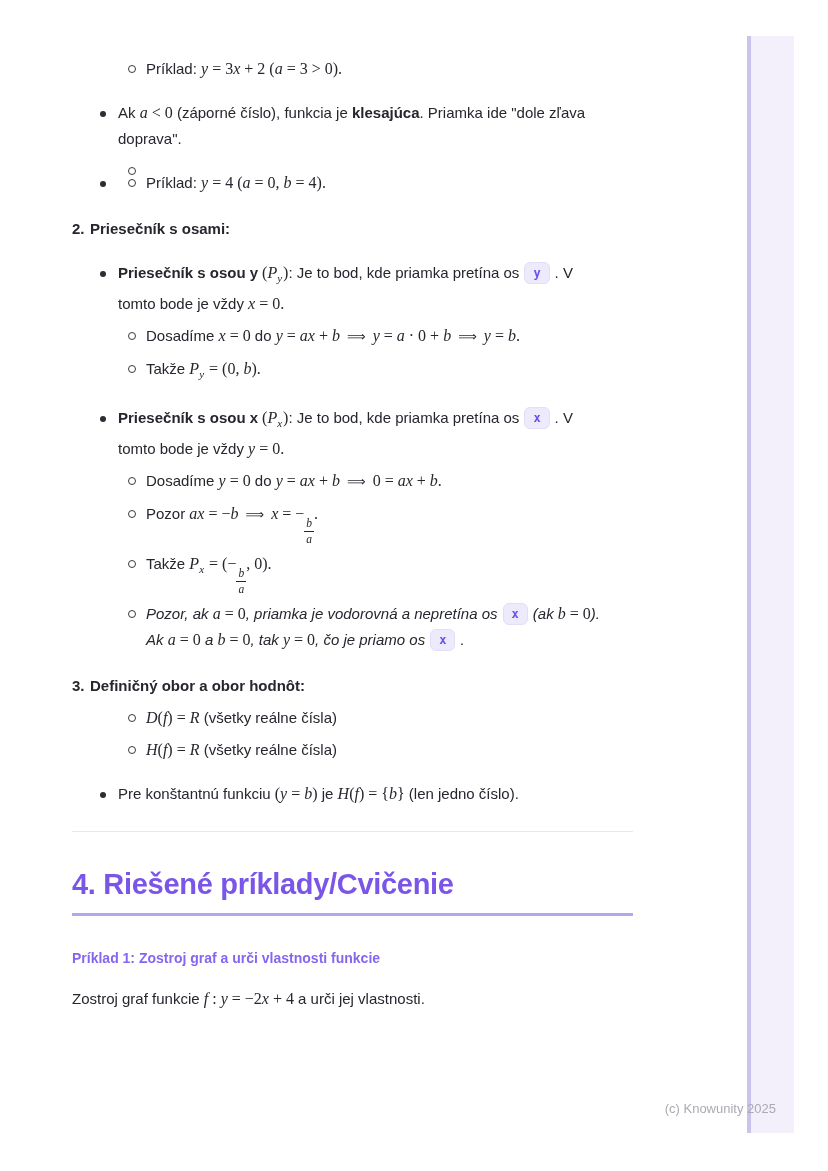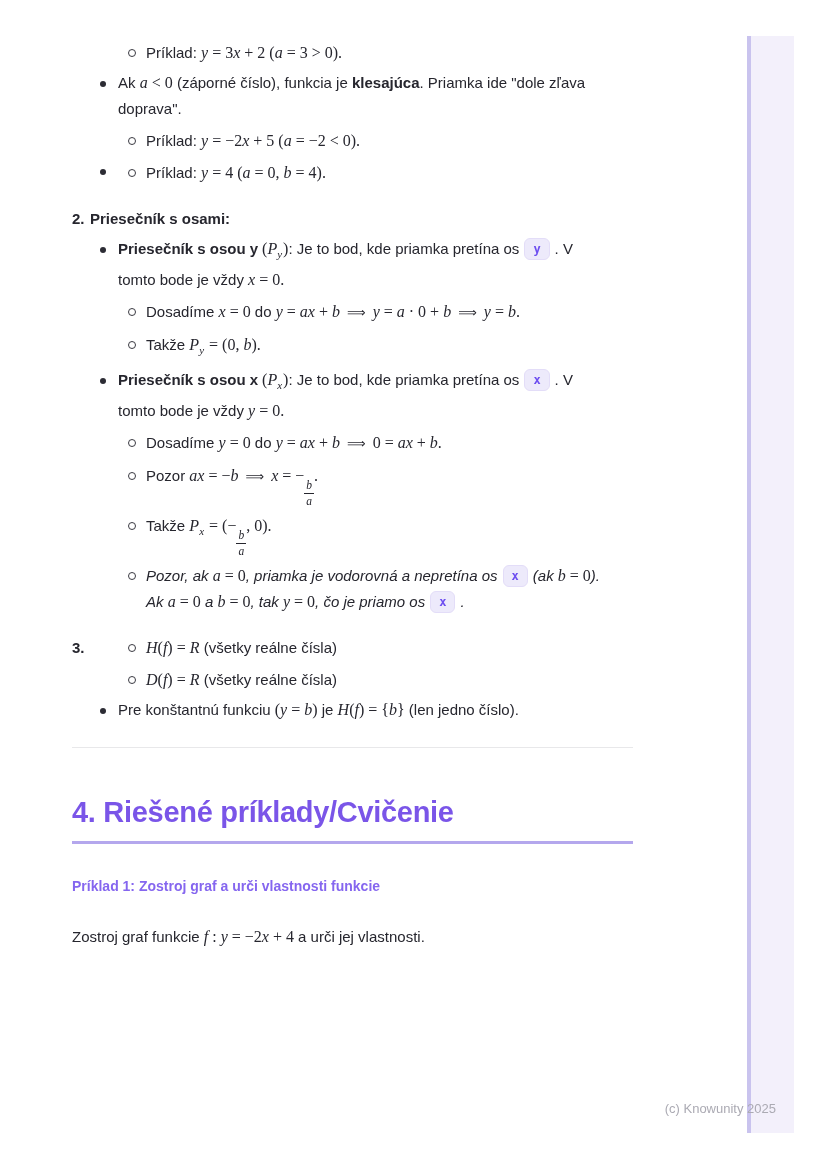--- a/index.html
+++ b/index.html
@@ -1,24 +1,24 @@
 <!DOCTYPE html>
 <html><head>
 <meta charset="utf-8">
 <style>
   html,body{margin:0;padding:0;}
   body{
     width:828px;height:1171px;position:relative;overflow:hidden;background:#ffffff;
     font-family:"Liberation Sans", sans-serif;color:#26262e;
   }
-  #doc{position:absolute;left:72px;top:0;width:561px;padding-top:34px;font-size:15px;line-height:26px;}
+  #doc{position:absolute;left:72px;top:16px;width:561px;padding-top:34px;font-size:15px;line-height:26px;}
 
   
   .blk{position:relative;display:block;}
-  .li1{margin-top:4px;padding-left:46px;}
+  .li1{margin-top:18px;padding-left:46px;}
   .li2{margin-top:6px;padding-left:74px;}
   .num{margin-top:20px;padding-left:18px;}
   .content{display:inline-block;vertical-align:top;margin-right:-18px;}
   .bullet{position:absolute;box-sizing:border-box;}
   .disc{left:28px;top:11px;width:6px;height:6px;border-radius:50%;background:#2c2c34;}
   .ring{left:56px;top:9px;width:8px;height:8px;border-radius:50%;border:1.5px solid #3a3a42;background:transparent;}
   .numlabel{position:absolute;left:0;top:0;font-weight:bold;}
   .num .content{font-weight:bold;}
 
   
@@ -32,57 +32,57 @@
   .r-c{display:inline-block;background:#edeafb;border:1px solid #e3ddf8;border-radius:6px;
        padding:0 8px;margin:0 5px;font-family:"DejaVu Sans Mono", monospace;font-weight:bold;
        font-style:normal;font-size:12px;line-height:20px;color:#6d4ef0;vertical-align:1px;}
   .frac{display:inline-flex;flex-direction:column;align-items:center;vertical-align:-8px;line-height:1;
         font-family:"Liberation Serif", serif;font-style:italic;font-size:11.5px;}
   .fn{padding:0 2px 1.5px;border-bottom:1px solid #26262e;}
   .fd{padding-top:1.5px;}
 
   
   .hr{margin-top:24px;border-top:1px solid #e8e8ea;height:0;}
-  .h1{margin-top:48px;font-size:29px;line-height:32px;font-weight:bold;color:#7a55e8;
+  .h1{margin-top:36px;font-size:29px;line-height:32px;font-weight:bold;color:#7a55e8;
       letter-spacing:-0.3px;padding-bottom:13px;border-bottom:3px solid #b4a7ed;}
   .h2{margin-top:30px;font-size:14px;line-height:24px;font-weight:bold;color:#8566ef;}
-  .para{margin-top:26px;}
+  .para{margin-top:16px;}
 
   
   .edge{position:absolute;left:747px;top:36px;width:43px;height:1097px;background:#f3f0fb;
         border-left:4px solid #c9c3ee;z-index:1;}
   .footer{position:absolute;top:1102px;right:52px;font-size:13px;line-height:14px;color:#abaab3;z-index:2;}
 </style>
 </head>
 <body>
 
 <div id="doc">
     <div class="blk li2"><span class="bullet ring"></span><span class="content"><span class="r-t">Príklad: </span><span class="r-v">y</span><span class="r-m"> = 3</span><span class="r-v">x</span><span class="r-m"> + 2 (</span><span class="r-v">a</span><span class="r-m"> = 3 &gt; 0).</span></span></div>
     <div class="blk li1"><span class="bullet disc"></span><span class="content"><span class="r-t">Ak </span><span class="r-v">a</span><span class="r-m"> &lt; 0</span><span class="r-t"> (záporné číslo), funkcia je </span><span class="r-b">klesajúca</span><span class="r-t">. Priamka ide "dole zľava</span><br><span class="r-t">doprava".</span></span></div>
-    <div class="blk li2"><span class="bullet ring"></span><span class="content"><span class="r-t">Príklad: </span><span class="r-v">y</span><span class="r-m"> = −2</span><span class="r-v">x</span><span class="r-m"> + 5 (</span><span class="r-v">a</span><span class="r-m"> = −2 &lt; 0).</span></span></div>
+    <div class="blk li2"><span class="bullet ring"></span></div>
     <div class="blk li1"><span class="bullet disc"></span></div>
     <div class="blk li2"><span class="bullet ring"></span><span class="content"><span class="r-t">Príklad: </span><span class="r-v">y</span><span class="r-m"> = 4 (</span><span class="r-v">a</span><span class="r-m"> = 0, </span><span class="r-v">b</span><span class="r-m"> = 4).</span></span></div>
     <div class="blk num"><span class="numlabel">2.</span><span class="content"><span class="r-b">Priesečník s osami:</span></span></div>
     <div class="blk li1"><span class="bullet disc"></span><span class="content"><span class="r-b">Priesečník s osou y</span><span class="r-m"> (</span><span class="r-v">P</span><span class="r-s">y</span><span class="r-m">)</span><span class="r-t">: Je to bod, kde priamka pretína os</span><span class="r-c">y</span><span class="r-t">. V</span><br><span class="r-t">tomto bode je vždy </span><span class="r-v">x</span><span class="r-m"> = 0.</span></span></div>
     <div class="blk li2"><span class="bullet ring"></span><span class="content"><span class="r-t">Dosadíme </span><span class="r-v">x</span><span class="r-m"> = 0</span><span class="r-t"> do </span><span class="r-v">y</span><span class="r-m"> = </span><span class="r-v">ax</span><span class="r-m"> + </span><span class="r-v">b</span><span class="r-a">⟹</span><span class="r-v">y</span><span class="r-m"> = </span><span class="r-v">a</span><span class="r-m"> · 0 + </span><span class="r-v">b</span><span class="r-a">⟹</span><span class="r-v">y</span><span class="r-m"> = </span><span class="r-v">b</span><span class="r-m">.</span></span></div>
     <div class="blk li2"><span class="bullet ring"></span><span class="content"><span class="r-t">Takže </span><span class="r-v">P</span><span class="r-s">y</span><span class="r-m"> = (0, </span><span class="r-v">b</span><span class="r-m">).</span></span></div>
     <div class="blk li1"><span class="bullet disc"></span><span class="content"><span class="r-b">Priesečník s osou x</span><span class="r-m"> (</span><span class="r-v">P</span><span class="r-s">x</span><span class="r-m">)</span><span class="r-t">: Je to bod, kde priamka pretína os</span><span class="r-c">x</span><span class="r-t">. V</span><br><span class="r-t">tomto bode je vždy </span><span class="r-v">y</span><span class="r-m"> = 0.</span></span></div>
     <div class="blk li2"><span class="bullet ring"></span><span class="content"><span class="r-t">Dosadíme </span><span class="r-v">y</span><span class="r-m"> = 0</span><span class="r-t"> do </span><span class="r-v">y</span><span class="r-m"> = </span><span class="r-v">ax</span><span class="r-m"> + </span><span class="r-v">b</span><span class="r-a">⟹</span><span class="r-m">0 = </span><span class="r-v">ax</span><span class="r-m"> + </span><span class="r-v">b</span><span class="r-m">.</span></span></div>
     <div class="blk li2"><span class="bullet ring"></span><span class="content"><span class="r-t">Pozor </span><span class="r-v">ax</span><span class="r-m"> = −</span><span class="r-v">b</span><span class="r-a">⟹</span><span class="r-v">x</span><span class="r-m"> = −</span><span class="frac">
           <span class="fn">b</span>
           <span class="fd">a</span>
         </span><span class="r-m">.</span></span></div>
     <div class="blk li2"><span class="bullet ring"></span><span class="content"><span class="r-t">Takže </span><span class="r-v">P</span><span class="r-s">x</span><span class="r-m"> = (−</span><span class="frac">
           <span class="fn">b</span>
           <span class="fd">a</span>
         </span><span class="r-m">, 0).</span></span></div>
     <div class="blk li2"><span class="bullet ring"></span><span class="content"><span class="r-i">Pozor, ak </span><span class="r-v">a</span><span class="r-m"> = 0</span><span class="r-i">, priamka je vodorovná a nepretína os</span><span class="r-c">x</span><span class="r-i">(ak </span><span class="r-v">b</span><span class="r-m"> = 0</span><span class="r-i">).</span><br><span class="r-i">Ak </span><span class="r-v">a</span><span class="r-m"> = 0</span><span class="r-i"> a </span><span class="r-v">b</span><span class="r-m"> = 0</span><span class="r-i">, tak </span><span class="r-v">y</span><span class="r-m"> = 0</span><span class="r-i">, čo je priamo os</span><span class="r-c">x</span><span class="r-i">.</span></span></div>
-    <div class="blk num"><span class="numlabel">3.</span></div>
+    <div class="blk num"><span class="numlabel">3.</span><span class="content"><span class="r-b">Definičný obor a obor hodnôt:</span></span></div>
+    <div class="blk li2"><span class="bullet ring"></span><span class="content"><span class="r-v">D</span><span class="r-m">(</span><span class="r-v">f</span><span class="r-m">) = </span><span class="r-v">R</span><span class="r-t"> (všetky reálne čísla)</span></span></div>
     <div class="blk li2"><span class="bullet ring"></span><span class="content"><span class="r-v">H</span><span class="r-m">(</span><span class="r-v">f</span><span class="r-m">) = </span><span class="r-v">R</span><span class="r-t"> (všetky reálne čísla)</span></span></div>
-    <div class="blk li2"><span class="bullet ring"></span><span class="content"><span class="r-v">D</span><span class="r-m">(</span><span class="r-v">f</span><span class="r-m">) = </span><span class="r-v">R</span><span class="r-t"> (všetky reálne čísla)</span></span></div>
     <div class="blk li1"><span class="bullet disc"></span><span class="content"><span class="r-t">Pre konštantnú funkciu </span><span class="r-m">(</span><span class="r-v">y</span><span class="r-m"> = </span><span class="r-v">b</span><span class="r-m">)</span><span class="r-t"> je </span><span class="r-v">H</span><span class="r-m">(</span><span class="r-v">f</span><span class="r-m">) = {</span><span class="r-v">b</span><span class="r-m">}</span><span class="r-t"> (len jedno číslo).</span></span></div>
     <div class="hr"></div>
     <div class="h1"><span class="r-t">4. Riešené príklady/Cvičenie</span></div>
     <div class="h2"><span class="r-t">Príklad 1: Zostroj graf a urči vlastnosti funkcie</span></div>
     <div class="para p"><span class="r-t">Zostroj graf funkcie </span><span class="r-v">f</span><span class="r-m"> : </span><span class="r-v">y</span><span class="r-m"> = −2</span><span class="r-v">x</span><span class="r-m"> + 4</span><span class="r-t"> a urči jej vlastnosti.</span></div>
   </div>
 
 <div class="edge"></div>
 <div class="footer">
   <span>(c) Knowunity 2025</span>

